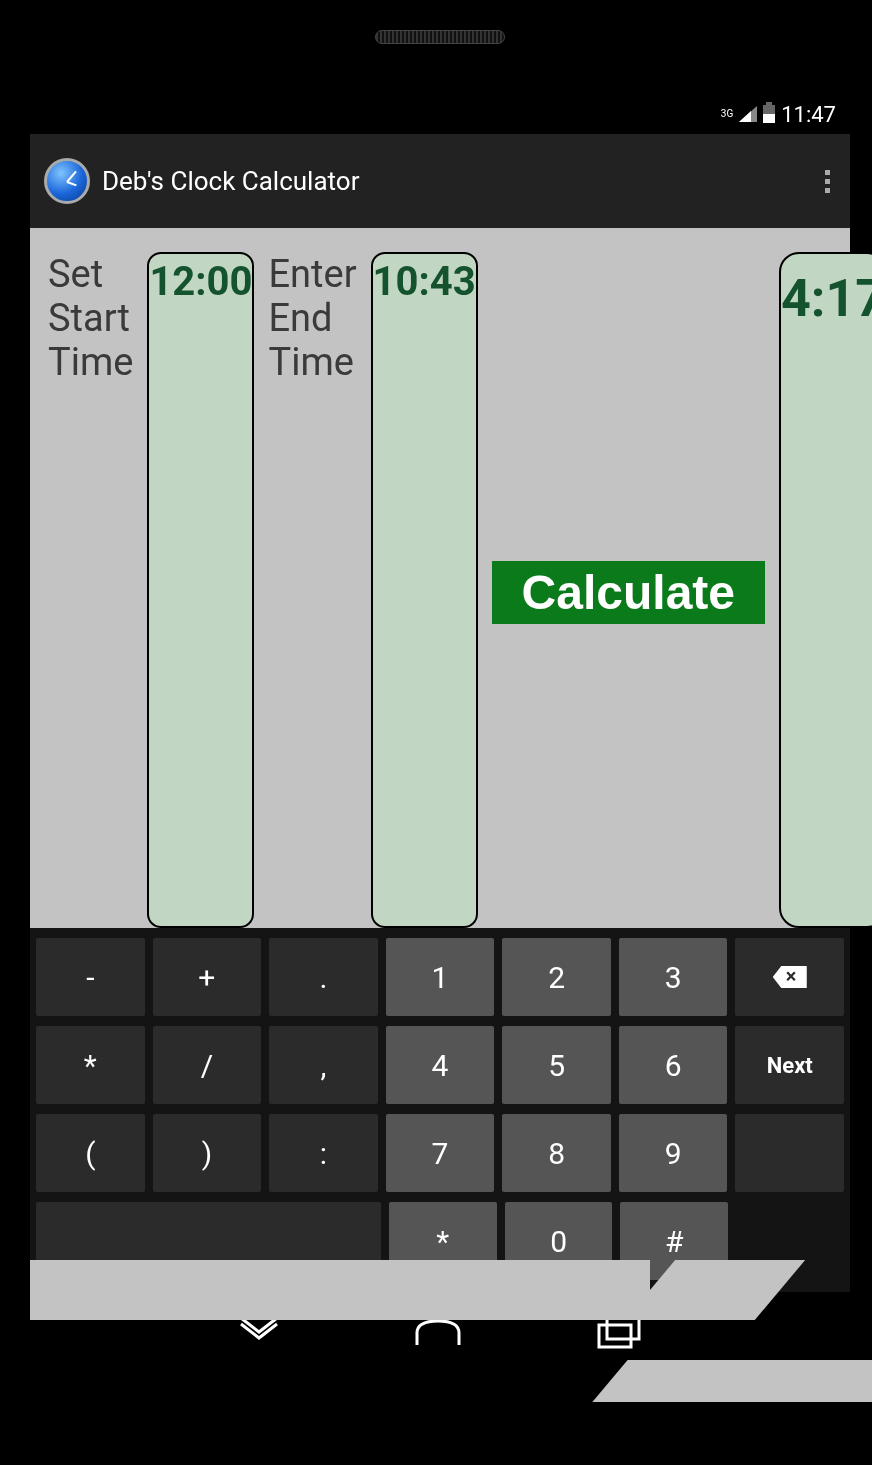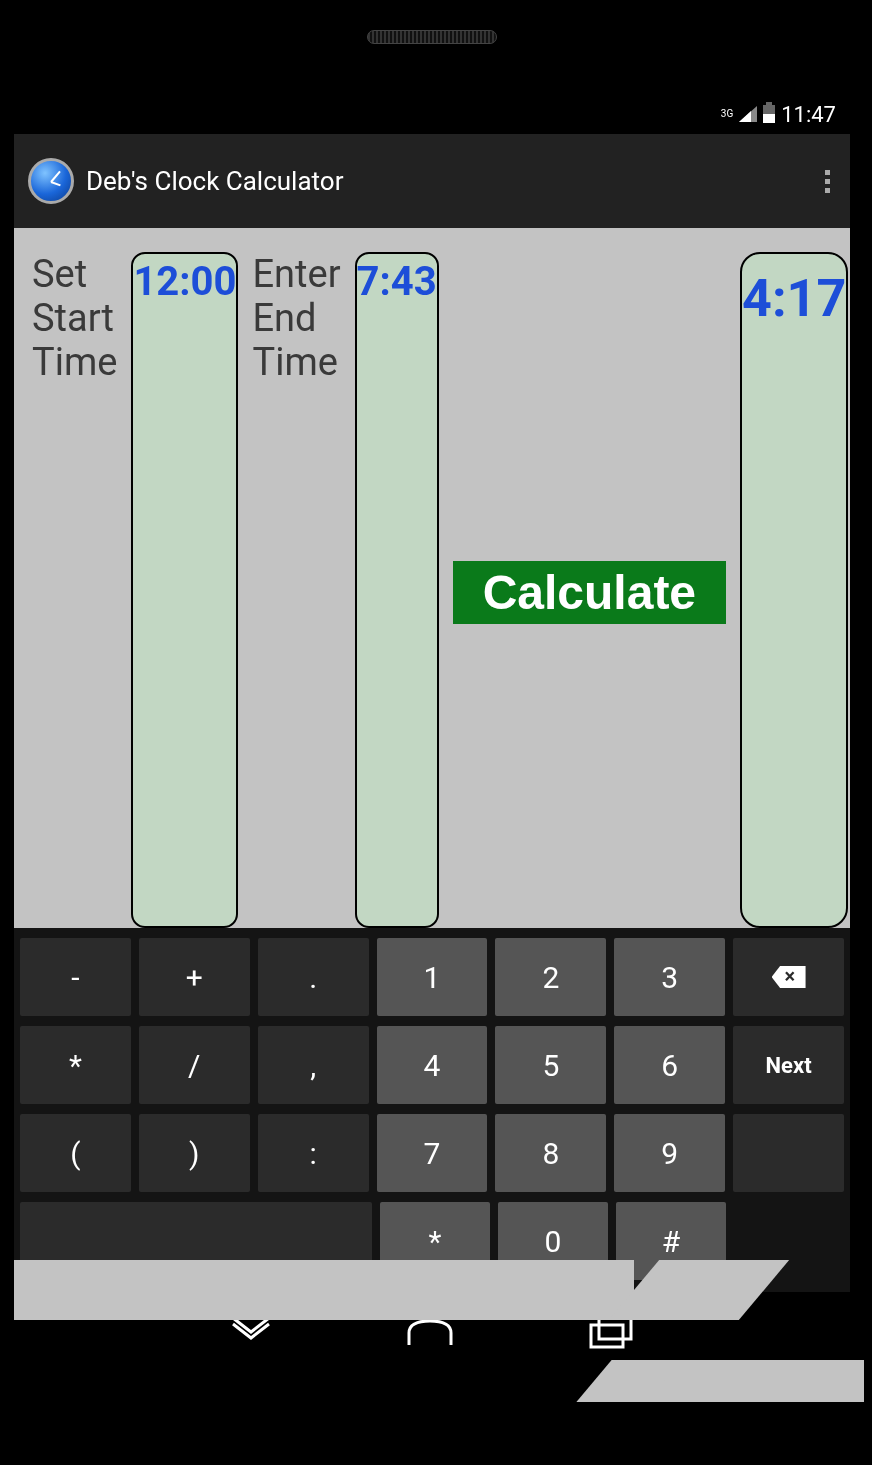--- a/index.html
+++ b/index.html
@@ -9,21 +9,21 @@
     display: flex;
     justify-content: center;
     align-items: flex-start;
     min-height: 100vh;
   }
   .device {
     width: 872px;
     height: 1465px;
     background: #000;
     border-radius: 30px;
-    padding: 30px 22px 25px 14px;
+    padding: 30px 22px 25px 30px;
     position: relative;
   }
   .speaker {
     width: 130px;
     height: 14px;
     background: repeating-linear-gradient(90deg, #333 0 2px, #111 2px 4px);
     border-radius: 7px;
     margin: 0 auto 50px auto;
     border: 1px solid #444;
   }
@@ -120,21 +120,21 @@
   .label { font-size: 38px; }
   .time-box {
     width: 450px;
     margin: 0 auto;
     background: #c2d7c3;
     border: 2px solid #000;
     border-radius: 14px;
     text-align: center;
     font-size: 40px;
     font-weight: 700;
-    color: #1d4ed8;
+    color: #14532d;
     padding: 4px 0;
   }
   .time-box.wide {
     width: 100%;
     font-size: 52px;
     padding: 14px 0;
     border-radius: 20px;
   }
   .calc-btn {
     background: #0a7a1a;
@@ -227,21 +227,21 @@
           <span></span>
           <span></span>
       </div>
     </div>
 
     <div class="content">
       <div class="label">Set Start Time</div>
       <div class="time-box">12:00</div>
 
       <div class="label">Enter End Time</div>
-      <div class="time-box">7:43</div>
+      <div class="time-box">10:43</div>
 
       <button class="calc-btn">Calculate</button>
 
       <div class="time-box wide">4:17</div>
     </div>
 
     <div class="keyboard">
       <div class="krow">
         <div class="key">-</div>
         <div class="key">+</div>

